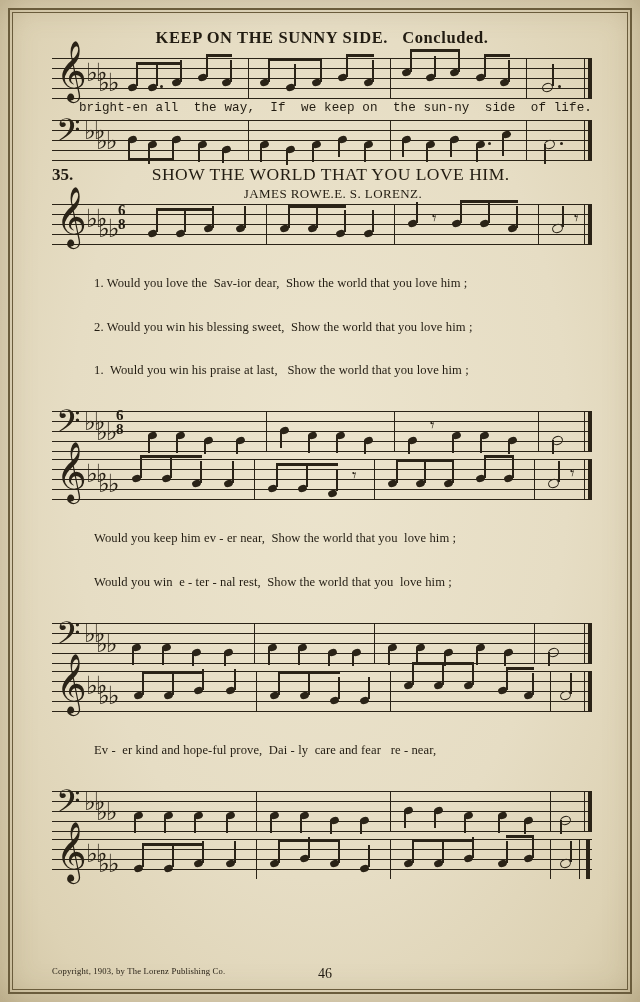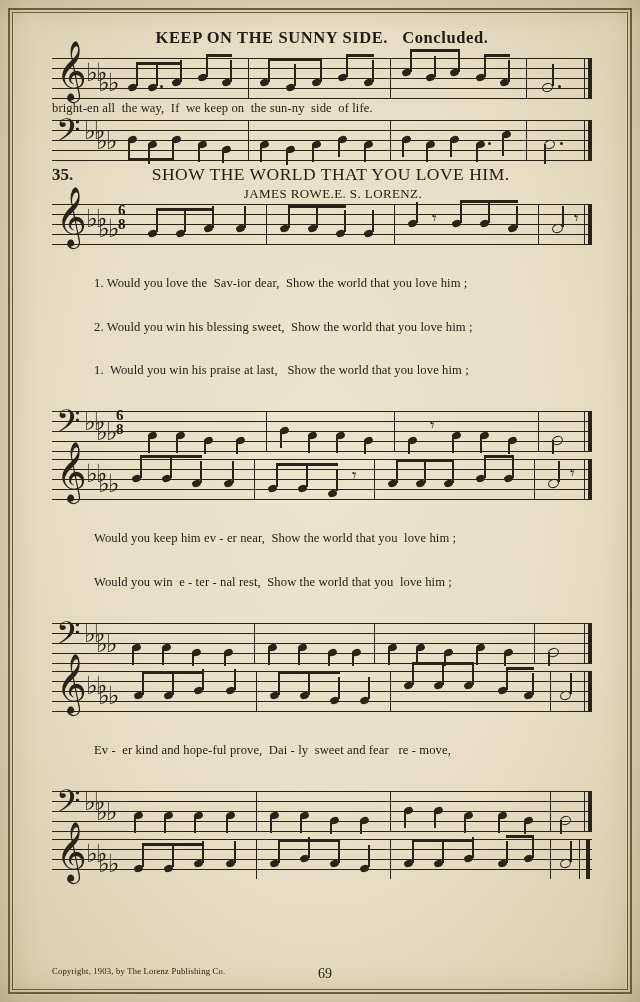--- a/index.html
+++ b/index.html
@@ -105,21 +105,21 @@
   .flagdot{position:absolute;width:3px;height:3px;border-radius:50%;background:#2a2317;}
   .rest{position:absolute;font-family:"DejaVu Sans",sans-serif;font-size:17px;color:#2a2317;line-height:1;}
 
   .lyrics{
     font-size:12.6px;
     line-height:14.6px;
     letter-spacing:.1px;
     margin:3px 0 3px 0;
     white-space:pre;
   }
-  .lyrics.center{text-align:left;}
+  .lyrics.center{text-align:right;font-family:Liberation Mono, monospace;}
   .lyrics.indent1{padding-left:42px;}
   .lyric-line{white-space:pre;}
 
   .footer{
     position:absolute;left:52px;right:42px;bottom:26px;
     display:flex;align-items:flex-end;
   }
   .copyright{font-size:8.6px;letter-spacing:.2px;}
   .pageno{
     position:absolute;left:0;right:0;text-align:center;
@@ -533,21 +533,21 @@
         <span class="note" style="left:472px;top:21px;"></span>
           <span class="stem" style="left:480px;top:2px;height:22px;"></span>
         <span class="beam" style="left:454px;top:-4px;width:28px;"></span>
         <span class="barline" style="left:498px;"></span>
         <span class="note open" style="left:508px;top:20px;"></span>
           <span class="stem" style="left:518px;top:2px;height:21px;"></span>
         <span class="dblbar" style="right:0px;"></span>
       </div>
 
       <div class="lyrics indent1">
-        <div class="lyric-line">Ev -  er kind and hope-ful prove,  Dai - ly  sweet and fear   re - move,</div>
+        <div class="lyric-line">Ev -  er kind and hope-ful prove,  Dai - ly  care and fear   re - near,</div>
       </div>
 
       <div class="staff" style="--sh:40px;margin-top:4px;">
         <div class="lines">
             <i></i>
             <i></i>
             <i></i>
             <i></i>
             <i></i>
           </div>
@@ -646,15 +646,15 @@
         <span class="barline thick" style="right:2px;"></span>
         <span class="barline" style="right:12px;"></span>
       </div>
 
     </div>
 
   </div>
 
   <div class="footer">
     <span class="copyright">Copyright, 1903, by The Lorenz Publishing Co.</span>
-    <span class="pageno">69</span>
+    <span class="pageno">46</span>
   </div>
 </div>
 
 </body></html>

